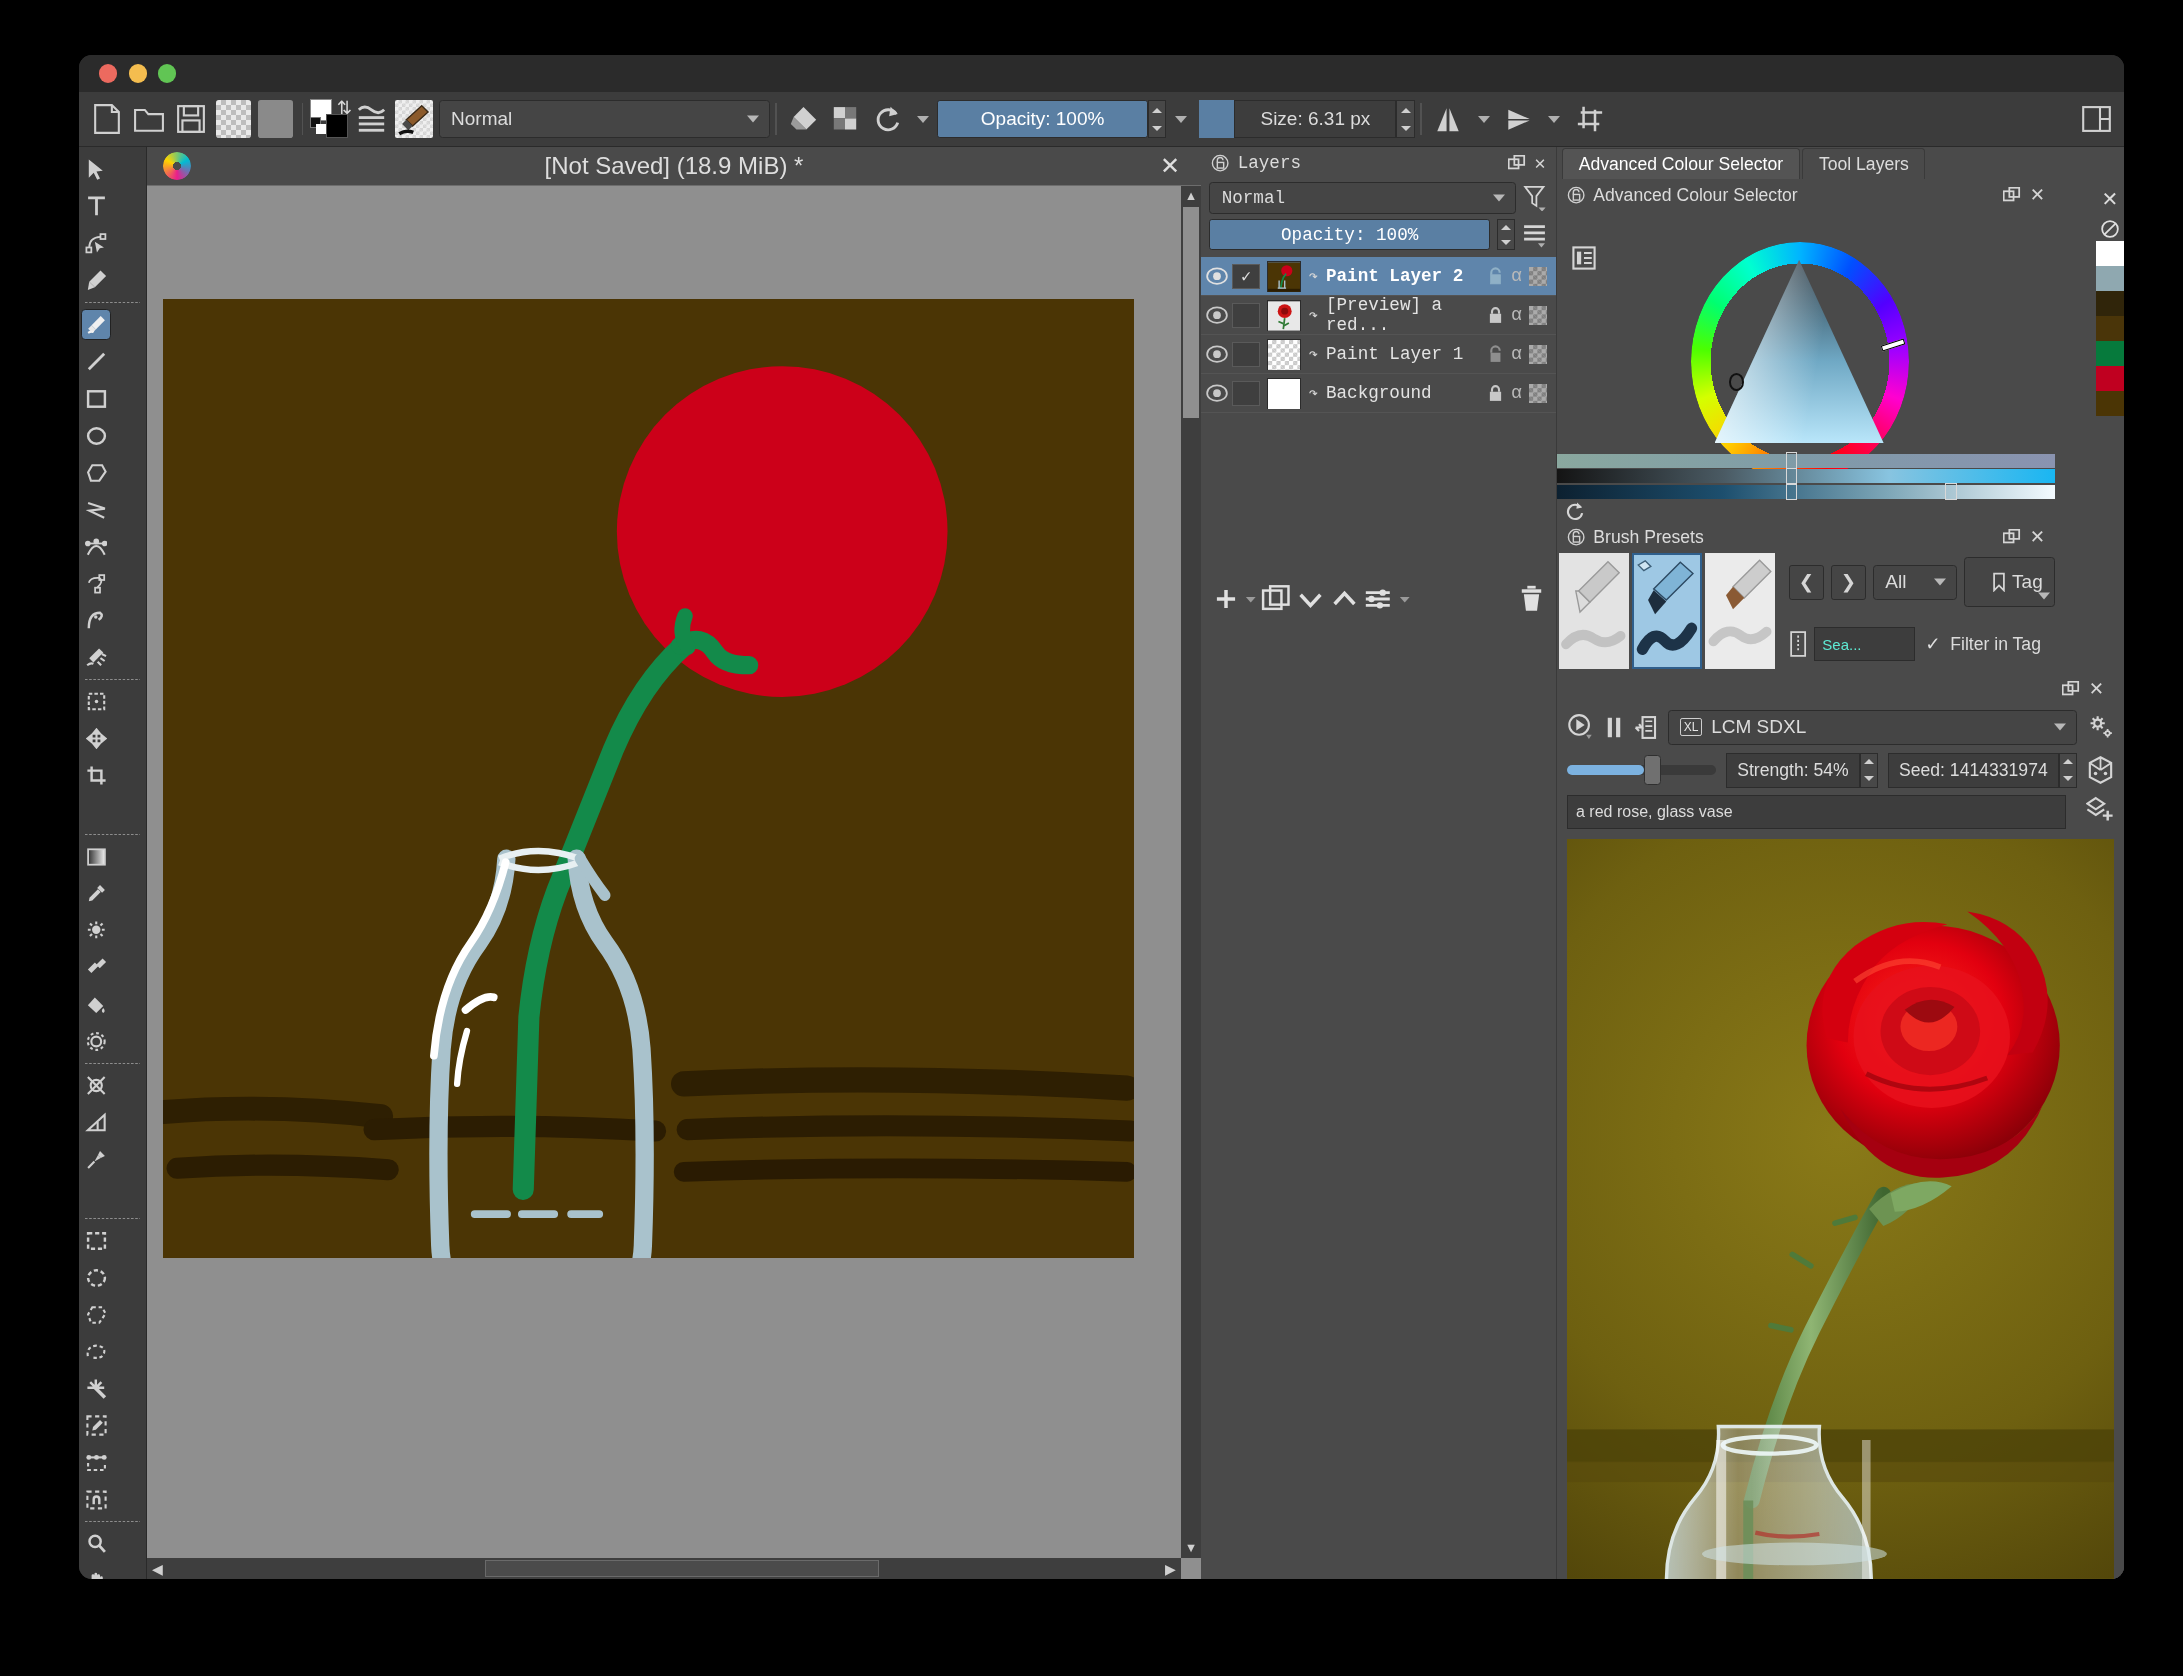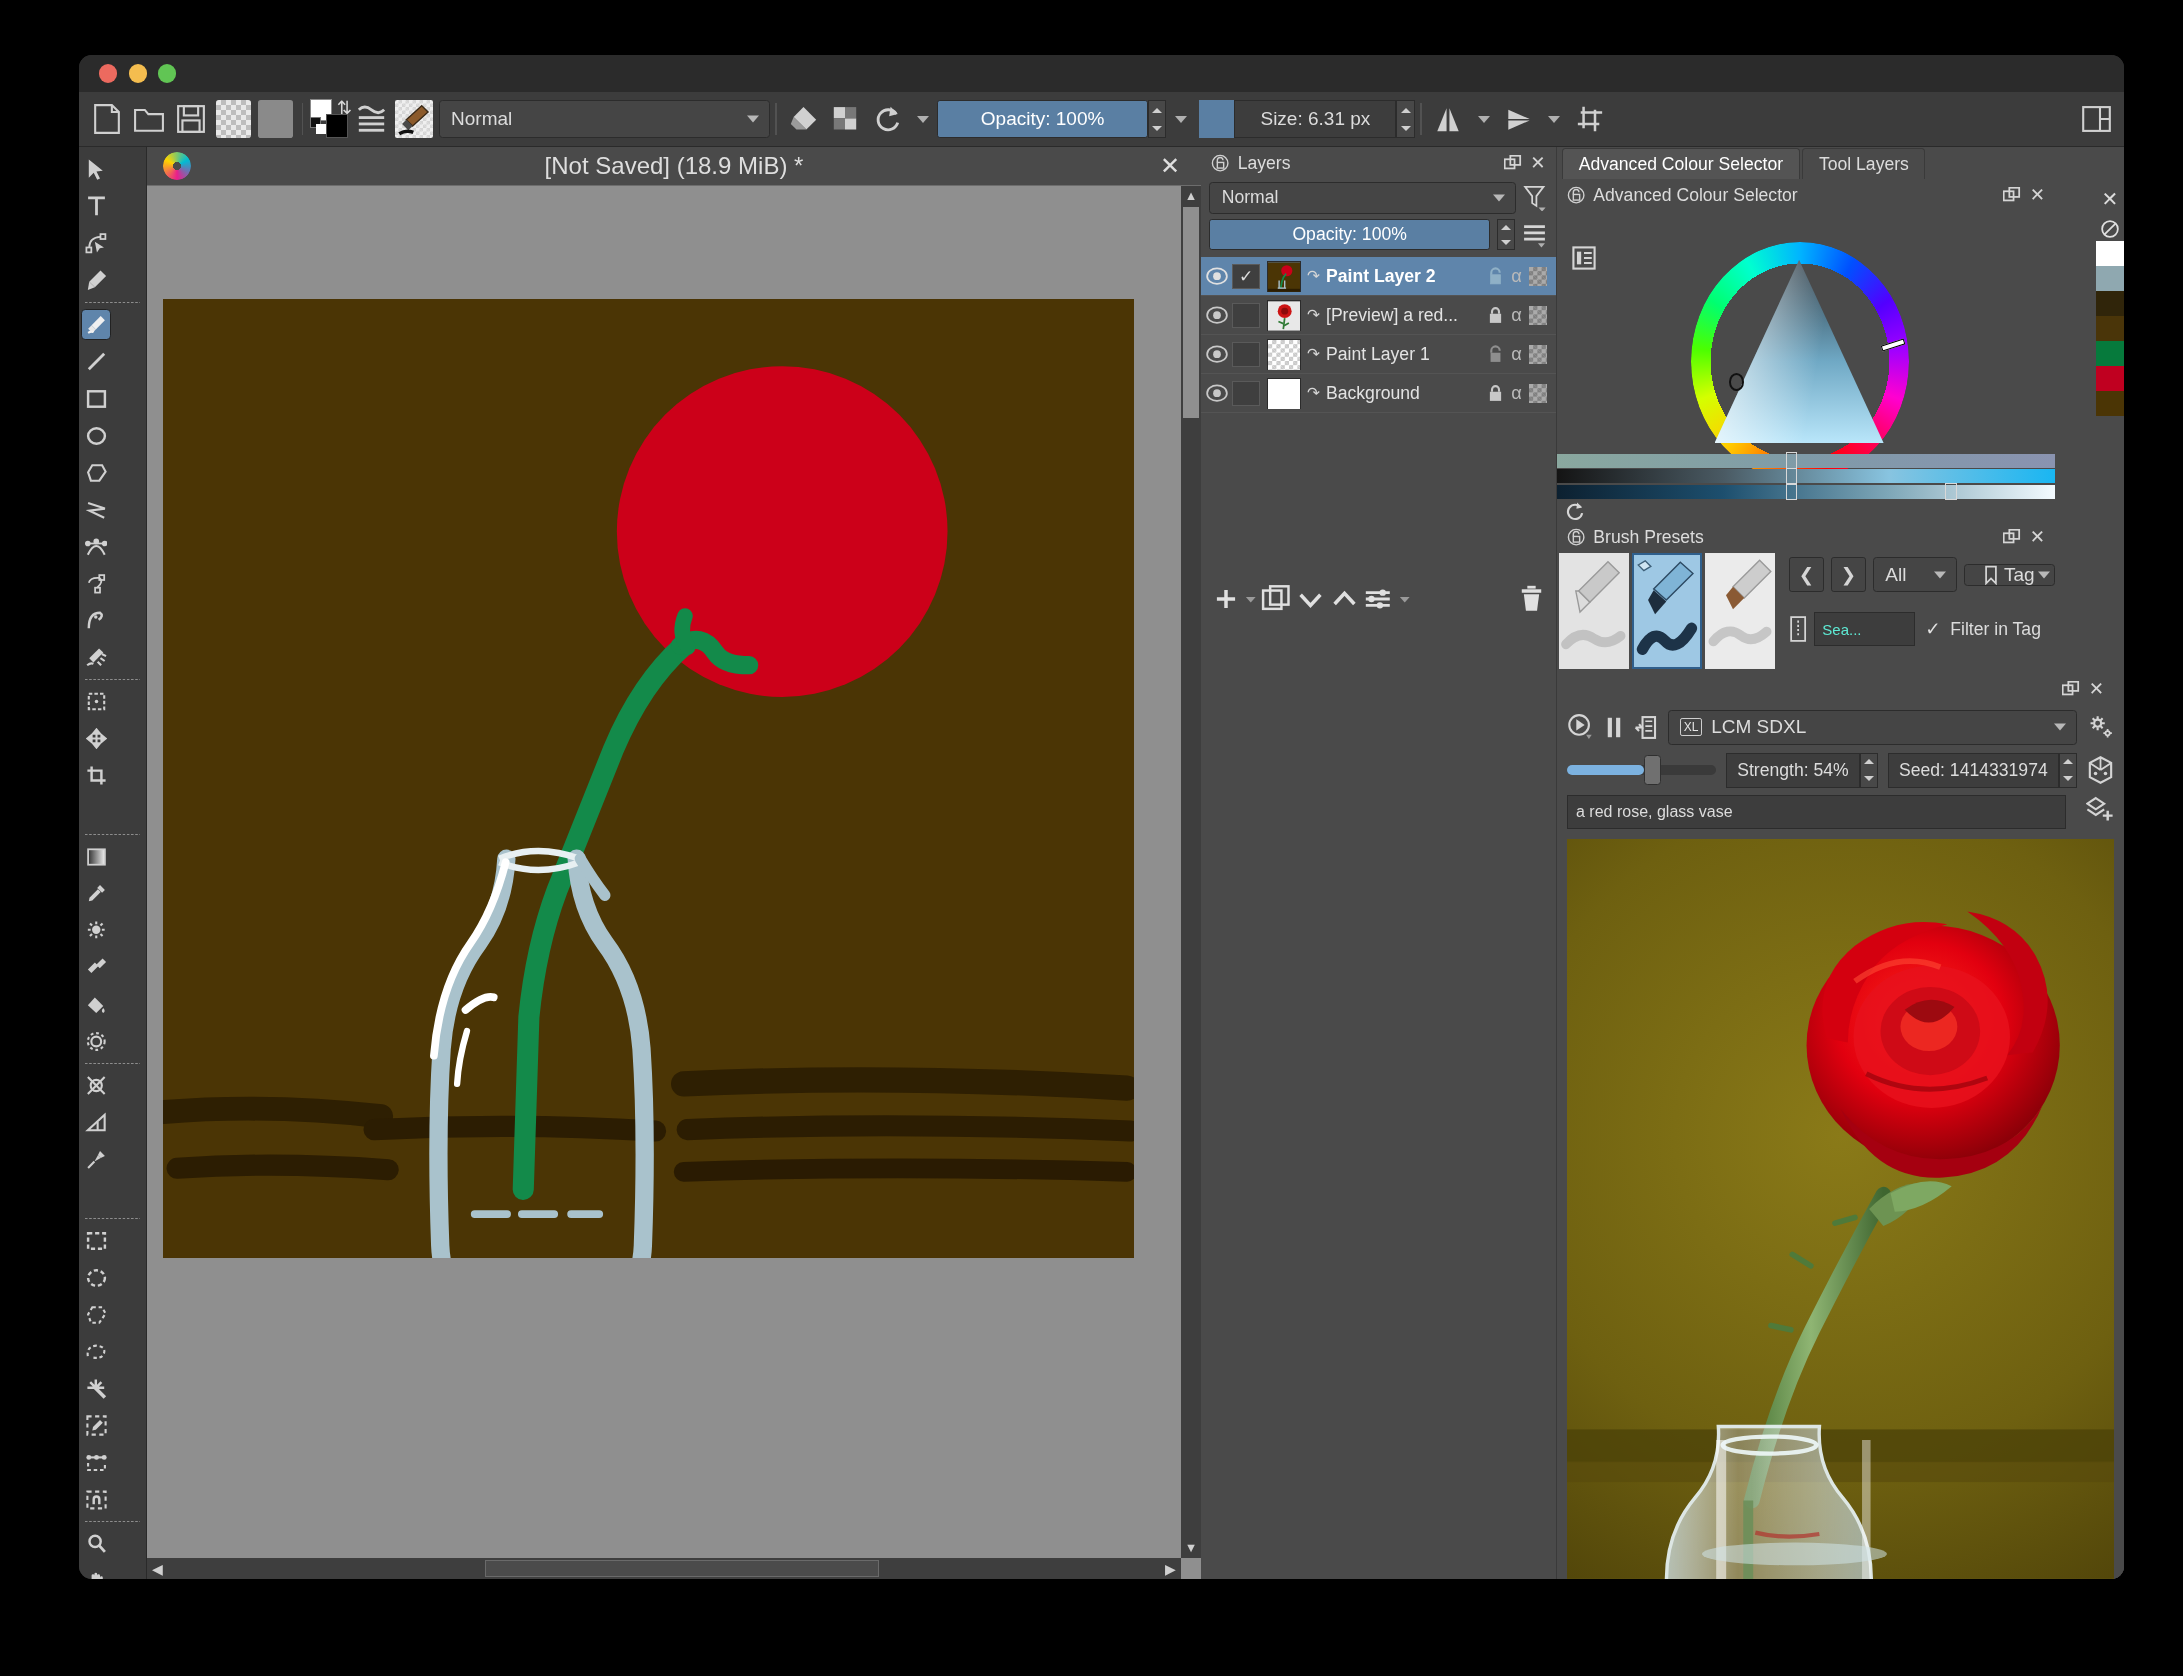--- a/index.html
+++ b/index.html
@@ -129,21 +129,21 @@
   .vscroll .vup, .vscroll .vdn { position:absolute; left:0; width:20px; height:20px; color:#d0d0d0;
      display:flex; align-items:center; justify-content:center; font-size:12.7px;}
   .vscroll .vup { top:0; } .vscroll .vdn { bottom:0; }
   .hscroll { position:absolute; left:0; right:20px; bottom:0; height:21px; background:#3e3e3e; display:flex; align-items:center;}
   .hscroll .hth { position:absolute; left:338px; width:394px; height:17px; top:2.1px; background:#4b4b4b; border:0.7px solid #6a6a6a;}
   .hscroll .harr { width:21px; height:21px; color:#d0d0d0; display:flex; align-items:center; justify-content:center; font-size:14px;}
   .hscroll .harr.right { position:absolute; right:0; }
 
   
   .rightdocks { width: 923px; background: #4a4a4a; display:flex; }
-  .dock-col-left { width: 366px; border-right:0.7px solid #3a3a3a; display:flex; flex-direction:column; background:#4a4a4a;}
+  .dock-col-left { width: 366px; border-right:0.7px solid #3a3a3a; display:flex; flex-direction:column; background:#4a4a4a;font-family:Liberation Mono, monospace;}
   .dock-col-right { flex:1; display:flex; flex-direction:column; background:#4a4a4a;}
 
   .dock-head { height: 32px; display:flex; align-items:center; gap:8.4px; padding:0 10px; color:#dcdcdc; font-size:17.6px;}
   .dock-head .lock { width:18.3px; height:18.3px; flex:0 0 auto;}
   .dock-head .spacer { flex:1; }
   .dock-head .hb { color:#d5d5d5; font-size:18.3px; }
 
   .layers-dock { background:#4a4a4a; }
   .layers-blend { margin: 2.8px 8.4px 0 8.4px; display:flex; align-items:center; gap: 7px;}
   .layers-blend .combo { flex:1; height:32px; font-size:17.6px;}
@@ -212,21 +212,21 @@
   .bp-head { height:32px; }
   .bp-body { display:flex; padding: 0 0 0 2.8px; gap: 7px; height: 120px;}
   .bp-thumbs { display:flex; gap:2.8px; }
   .bp-thumb { width: 70px; height: 116px; position:relative; overflow:hidden; background:#e3e3e3; }
   .bp-thumb.sel { border: 2.1px solid #2f5f8c; background:#9ec8e4; }
   .bp-right { flex:1; padding-left: 7px; }
   .bp-row { display:flex; align-items:center; gap:7px; margin-top:4.2px; }
   .bp-btn { width:35px; height:35px; background:#454545; border:0.7px solid #2c2c2c; border-radius:2.8px;
      display:flex; align-items:center; justify-content:center; color:#d5d5d5; font-size:18.3px;}
   .bp-all { width: 84px; height:35px; }
-  .bp-tag { width: 91px; height:22px; display:flex; align-items:center; gap:5.6px; justify-content:center;}
+  .bp-tag { width: 91px; height:50px; display:flex; align-items:center; gap:5.6px; justify-content:flex-end;}
   .bp-search { width:101px; height:34px; background:#3d3d3d; border:0.7px solid #2c2c2c; color:#5eead4;
      font-size:15px; display:flex; align-items:center; padding:0 7px;}
   .bp-filter { display:flex; align-items:center; gap:7px; color:#dcdcdc; font-size:17.6px; }
   .chkmark { width:21px; height:21px; display:flex; align-items:center; justify-content:center; color:#e0e0e0; font-size:18.3px;}
 
   
   .palette-strip { width: 28px; background:#4a4a4a; display:flex; flex-direction:column; padding-top:0px;}
   .ps-sw { width:28px; height:25px; }
 
   svg { display:block; }

